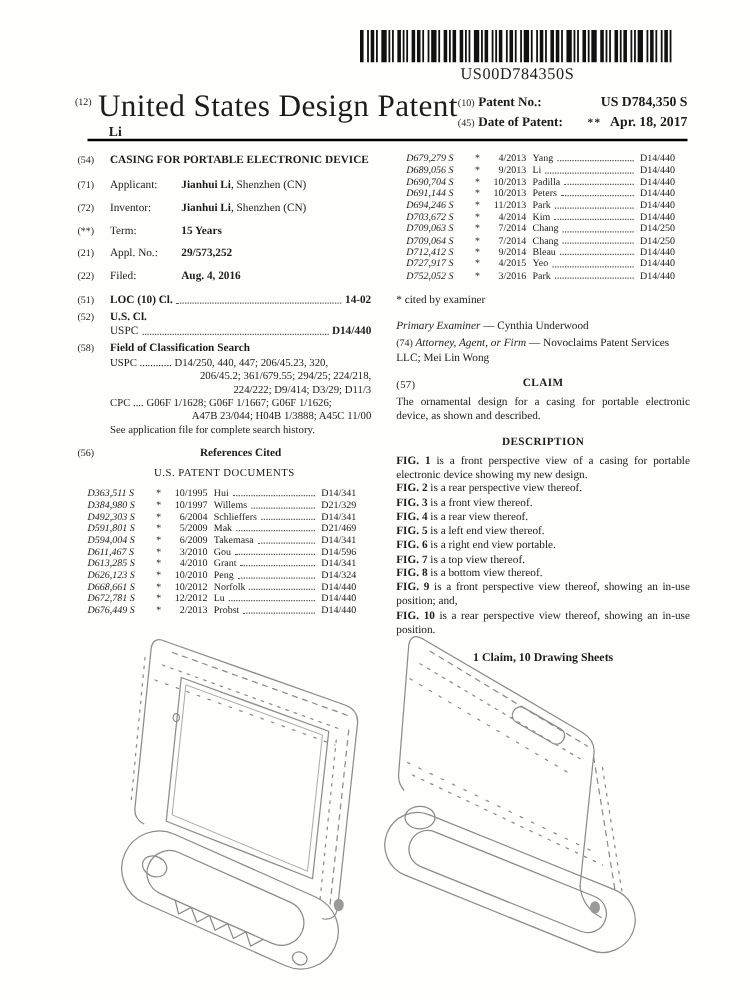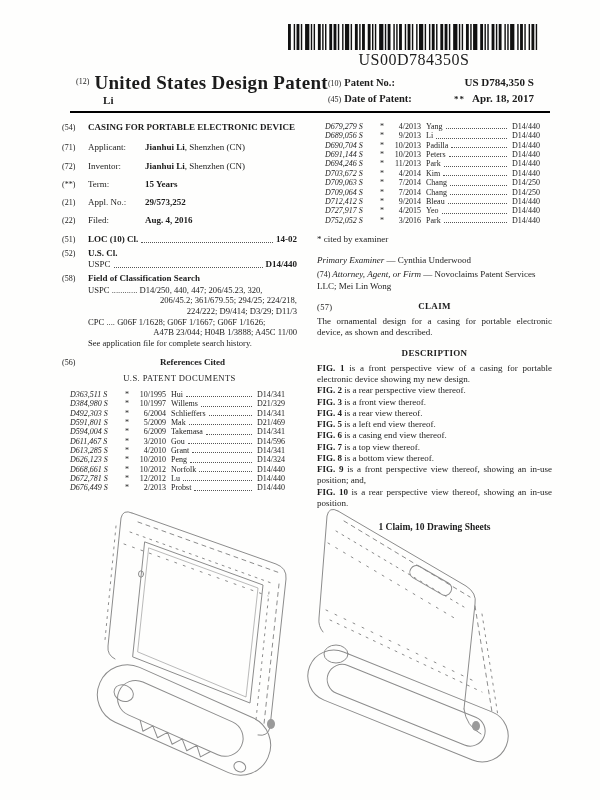--- a/index.html
+++ b/index.html
@@ -1,26 +1,26 @@
 <!DOCTYPE html>
 <html><head>
 <meta charset="utf-8">
 <style>
   html,body{margin:0;padding:0;background:#e8e8e8;}
   .page{position:relative;width:600px;height:800px;background:#fefefd;overflow:hidden;
         font-family:"Liberation Serif",serif;color:#1c1c1c;box-shadow:0 0 3px #bbb;}
   
   .barcode-wrap{position:absolute;left:288px;top:24px;width:252px;text-align:center;}
   .barcode-wrap svg{width:100%;height:26px;display:block;}
-  .barcode-text{font-size:16px;letter-spacing:.5px;margin-top:1px;}
+  .barcode-text{font-size:13px;letter-spacing:.5px;margin-top:1px;}
   
-  .header{position:absolute;left:60px;top:72px;right:50px;display:flex;justify-content:center;}
+  .header{position:absolute;left:60px;top:72px;right:50px;display:flex;justify-content:flex-end;}
   .title-row{display:flex;align-items:flex-start;gap:5px;}
   .knum{font-size:8px;padding-top:5px;}
-  .main-title{font-size:19px;font-weight:700;white-space:nowrap;letter-spacing:.3px;}
+  .main-title{font-size:25px;font-weight:400;white-space:nowrap;letter-spacing:.3px;}
   .inventor{font-weight:700;font-size:11px;margin-left:27px;margin-top:0;}
   .h-right{width:206px;margin-top:4px;}
   .hr-row{display:flex;align-items:baseline;margin-bottom:4px;}
   .hr-num{font-size:8px;margin-right:3px;}
   .hr-label{font-weight:700;font-size:10.5px;white-space:nowrap;}
   .hr-fill{flex:1;}
   .hr-stars{font-weight:700;font-size:9px;padding-right:7px;letter-spacing:1px;}
   .hr-value{font-weight:700;font-size:11px;white-space:nowrap;}
   .rule{position:absolute;left:70px;right:50px;top:111px;border-top:2px solid #000;}
   
@@ -446,21 +446,21 @@
           <p class="fig"><b>FIG. 1</b><span> is a front perspective view of a casing for portable electronic device showing my new design.</span></p>
 
           <p class="fig"><b>FIG. 2</b><span> is a rear perspective view thereof.</span></p>
 
           <p class="fig"><b>FIG. 3</b><span> is a front view thereof.</span></p>
 
           <p class="fig"><b>FIG. 4</b><span> is a rear view thereof.</span></p>
 
           <p class="fig"><b>FIG. 5</b><span> is a left end view thereof.</span></p>
 
-          <p class="fig"><b>FIG. 6</b><span> is a casing end view thereof.</span></p>
+          <p class="fig"><b>FIG. 6</b><span> is a right end view portable.</span></p>
 
           <p class="fig"><b>FIG. 7</b><span> is a top view thereof.</span></p>
 
           <p class="fig"><b>FIG. 8</b><span> is a bottom view thereof.</span></p>
 
           <p class="fig"><b>FIG. 9</b><span> is a front perspective view thereof, showing an in-use position; and,</span></p>
 
           <p class="fig"><b>FIG. 10</b><span> is a rear perspective view thereof, showing an in-use position.</span></p>
         </div>
       <div class="footer-note">1 Claim, 10 Drawing Sheets</div>

